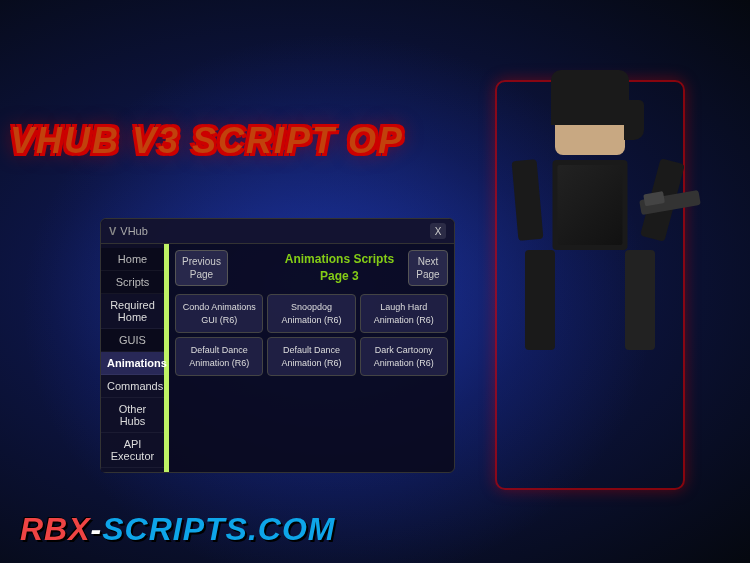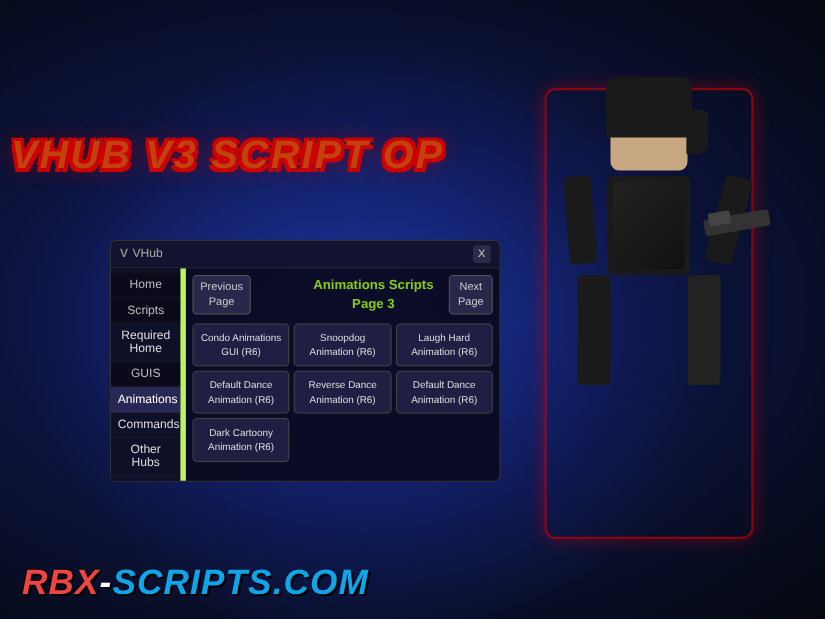--- a/index.html
+++ b/index.html
@@ -298,21 +298,21 @@
       font-size: 11px;
       color: #ddd;
       cursor: pointer;
       text-align: center;
       border-bottom: 1px solid rgba(255,255,255,0.05);
     }
 
     .sidebar-item.active {
       background: rgba(100,100,200,0.3);
       color: #fff;
-      font-weight: normal;
+      font-weight: bold;
     }
 
     .sidebar-item.dark {
       background: rgba(0,0,0,0.3);
       color: #bbb;
     }
 
     
     .gui-main {
       flex: 1;
@@ -422,20 +422,23 @@
       </div>
       <div class="sidebar-item active">
         <span>Animations</span>
       </div>
       <div class="sidebar-item">
         <span>Commands</span>
       </div>
       <div class="sidebar-item">
         <span>Other Hubs</span>
       </div>
+      <div class="sidebar-item">
+        <span>API Executor</span>
+      </div>
     </div>
 
     <div class="gui-main">
 
       <div class="page-header">
         <div class="page-nav-btn">
           <span style="white-space:pre;">Previous
 Page</span>
         </div>
         <div class="page-title">
@@ -455,23 +458,20 @@
         <div class="script-btn">
           <span>Snoopdog Animation (R6)</span>
         </div>
         <div class="script-btn">
           <span>Laugh Hard Animation (R6)</span>
         </div>
         <div class="script-btn">
           <span>Default Dance Animation (R6)</span>
         </div>
         <div class="script-btn">
-          <span>Reverse Dance Animation (R6)</span>
-        </div>
-        <div class="script-btn">
           <span>Default Dance Animation (R6)</span>
         </div>
         <div class="script-btn">
           <span>Dark Cartoony Animation (R6)</span>
         </div>
       </div>
     </div>
   </div>
 </div>
 

